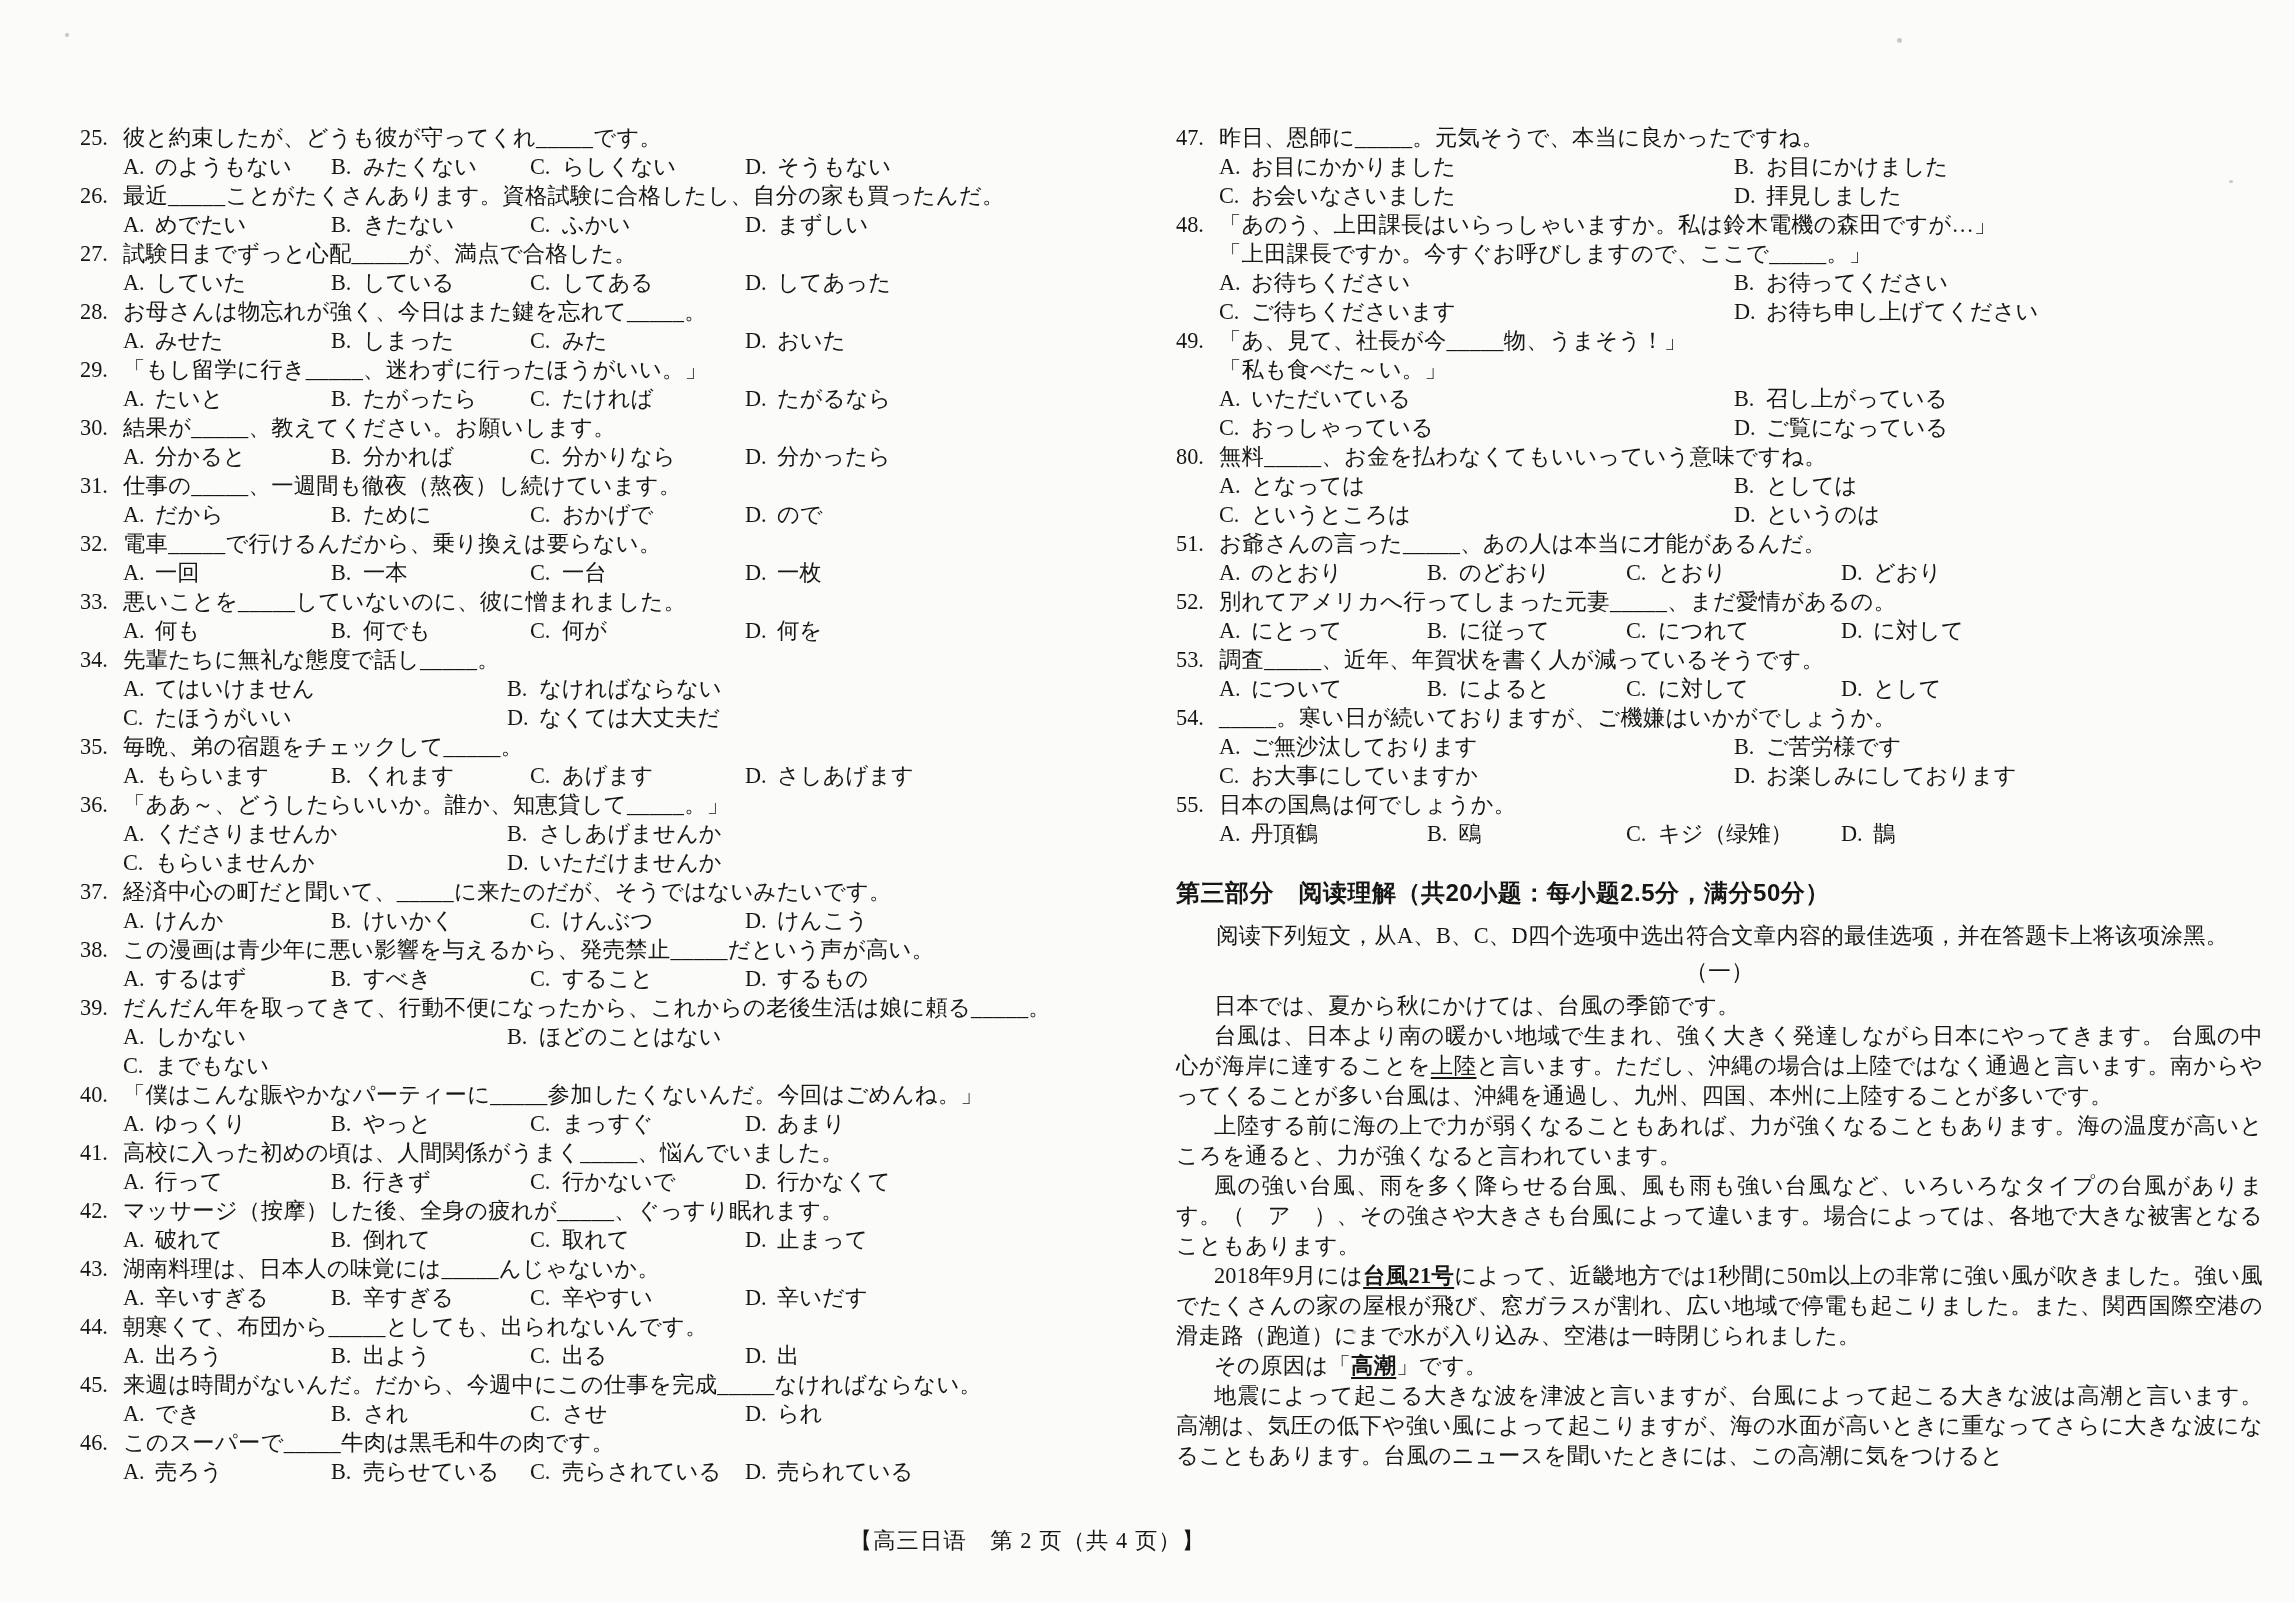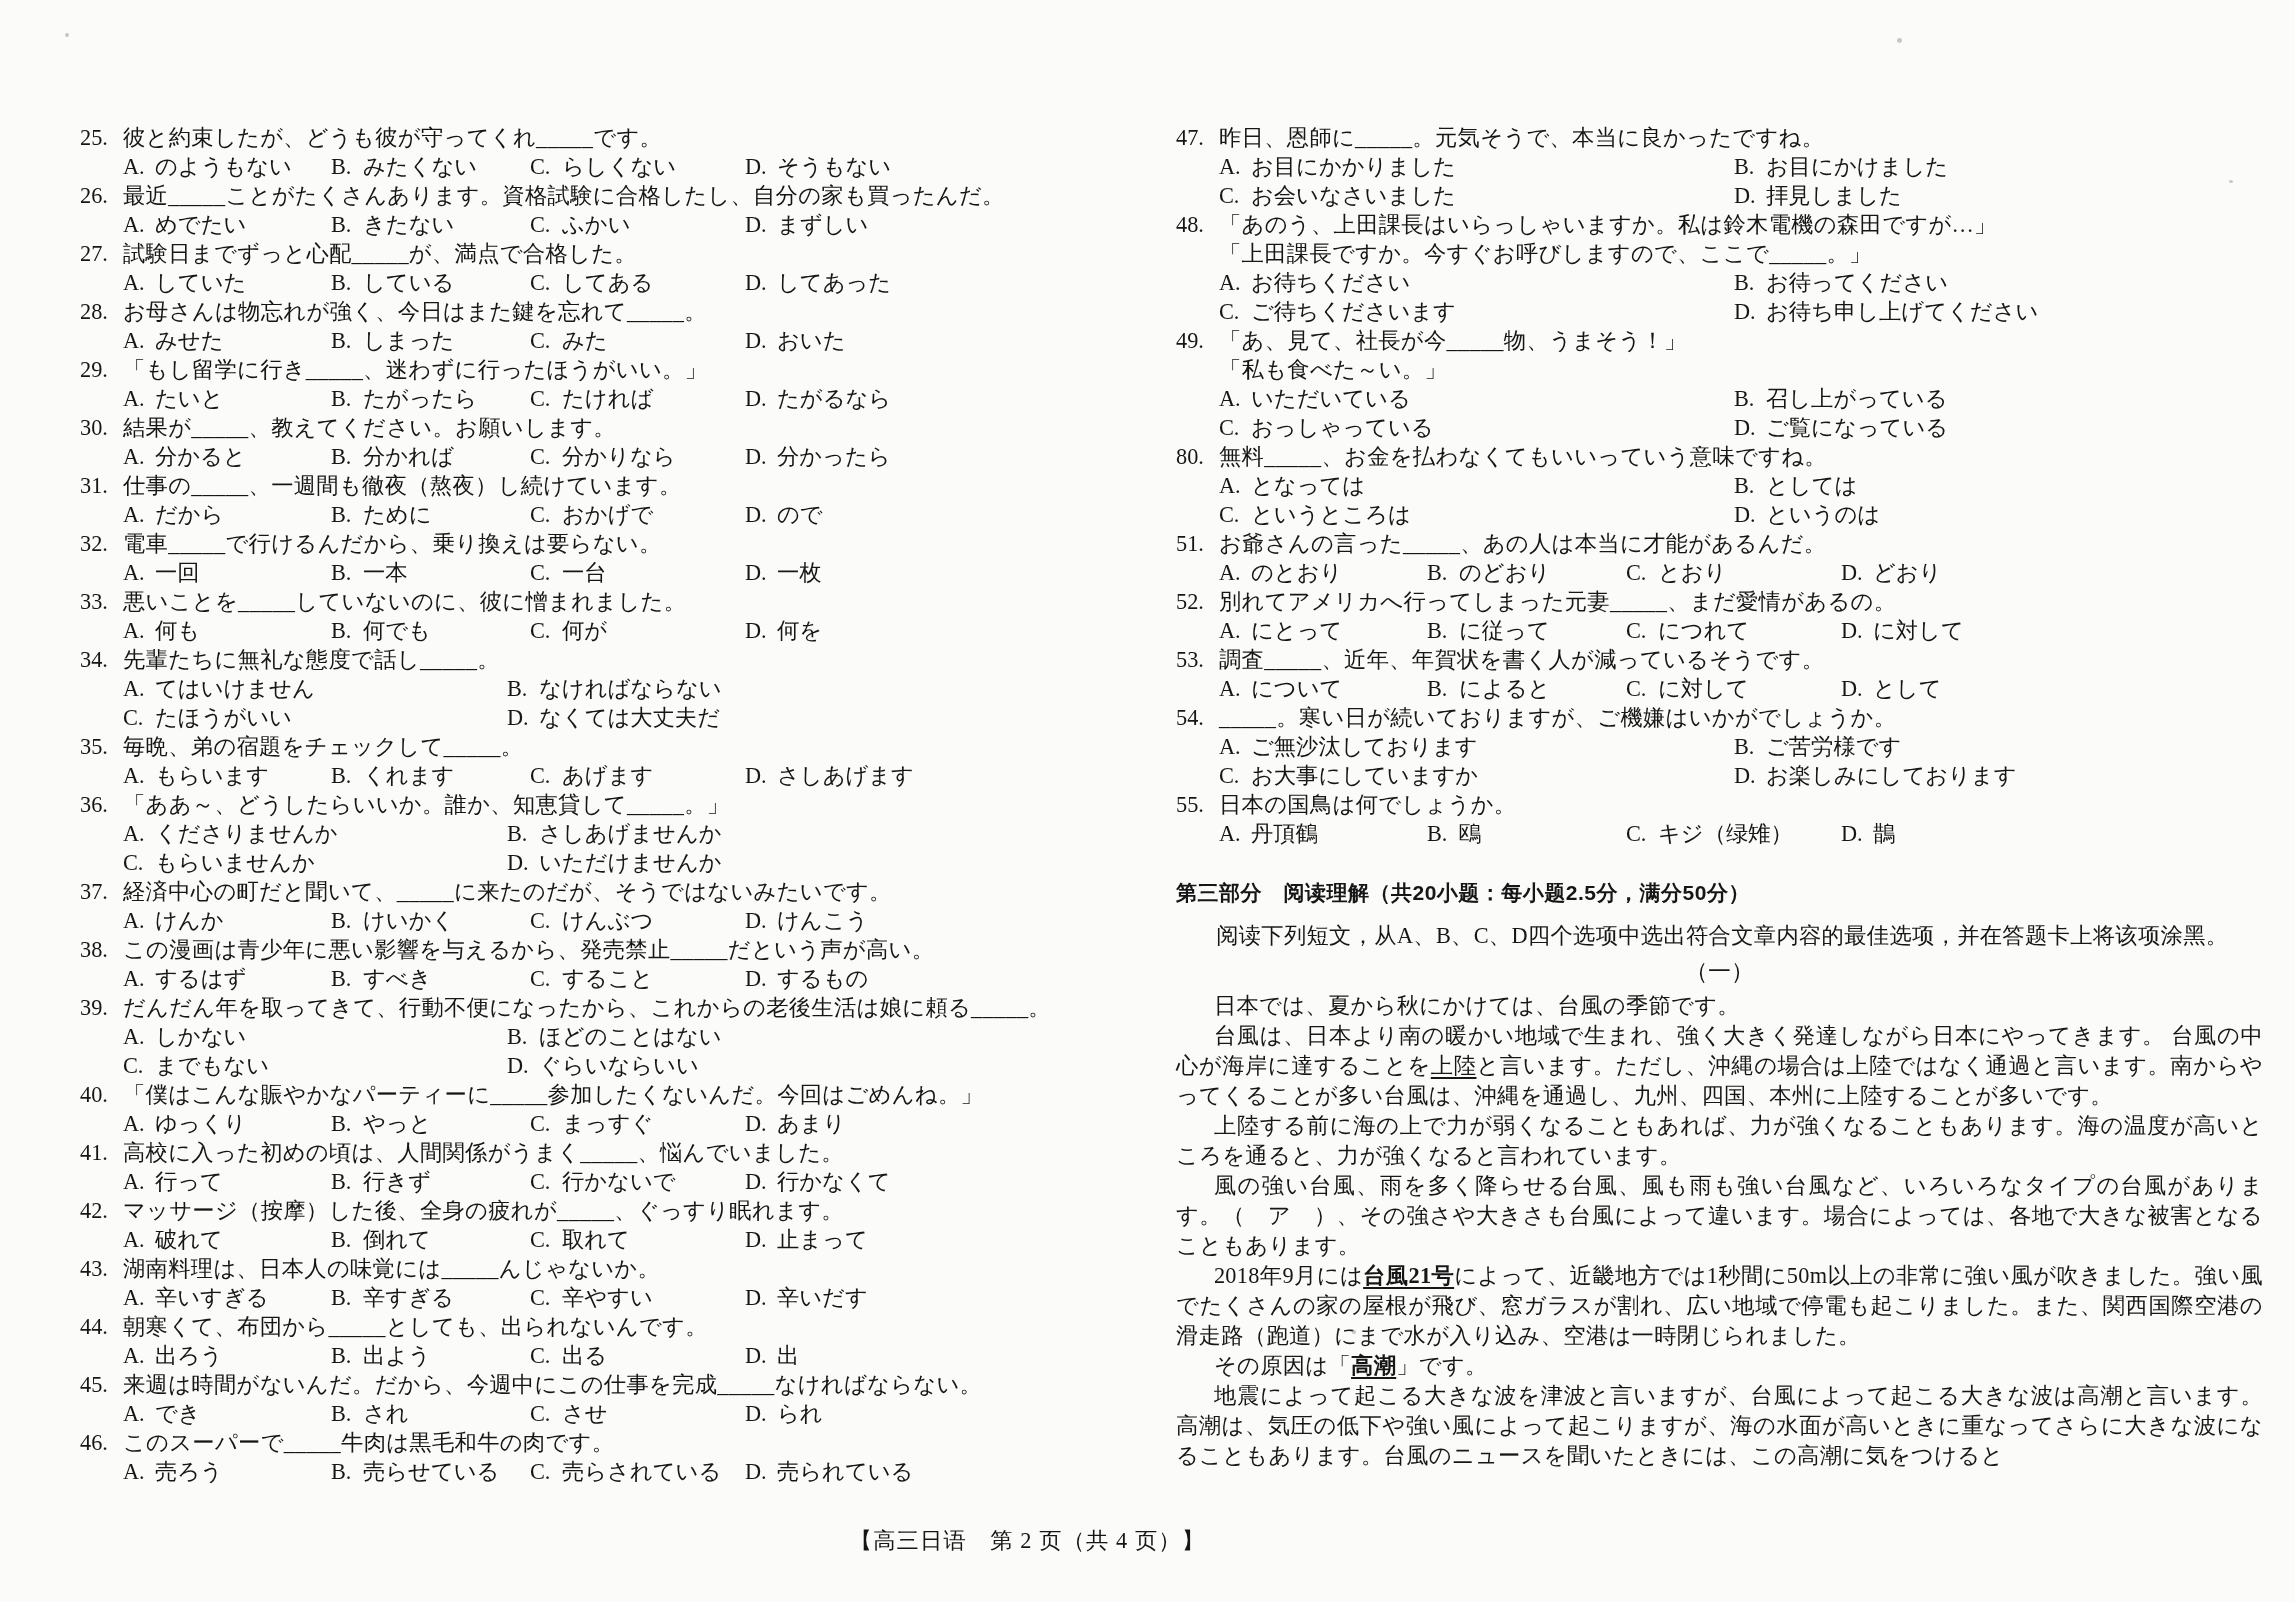--- a/index.html
+++ b/index.html
@@ -22,21 +22,21 @@
   .opts4 .opt:nth-child(2){width:199px;}
   .opts4 .opt:nth-child(3){width:215px;}
   .opts4 .opt:nth-child(4){flex:1;}
   .col-left .opts2 .opt:nth-child(1){width:384px;}
   .col-right .opts2 .opt:nth-child(1){width:515px;}
   .opts2 .opt:nth-child(2){flex:1;}
   .ok{display:inline-block;min-width:32px;}
   .part3{margin-top:27px;}
   .p3-heading{
     font-family:"Liberation Sans","DejaVu Sans",sans-serif;
-    font-size:21px;font-weight:bold;line-height:35px;letter-spacing:0.5px;
+    font-size:24px;font-weight:bold;line-height:35px;letter-spacing:0.5px;
   }
   .p3-instructions{
     font-size:22.3px;line-height:30px;text-align:justify;
     text-indent:1.8em;margin-top:11px;letter-spacing:0.3px;
   }
   .psg-title{font-size:23px;line-height:32px;text-align:center;margin:5.4px 0 2.2px 0;}
   .psg-p{margin:0;font-size:22.3px;line-height:30px;text-align:justify;
     text-indent:1.7em;letter-spacing:0.3px;}
   .u{text-decoration:underline;text-underline-offset:3.8px;}
   .b{font-weight:bold;}
@@ -183,21 +183,20 @@
         </div>
       </div>
       <div class="q">
         <div class="q-line"><span class="q-num">39.</span><span class="stem-text">だんだん年を取ってきて、行動不便になったから、これからの老後生活は娘に頼る_____。</span></div>
         <div class="q-line opts opts2">
           <span class="opt"><span class="ok">A.</span><span class="ot">しかない</span></span>
           <span class="opt"><span class="ok">B.</span><span class="ot">ほどのことはない</span></span>
         </div>
         <div class="q-line opts opts2">
           <span class="opt"><span class="ok">C.</span><span class="ot">までもない</span></span>
-          <span class="opt"><span class="ok">D.</span><span class="ot">ぐらいならいい</span></span>
         </div>
       </div>
       <div class="q">
         <div class="q-line"><span class="q-num">40.</span><span class="stem-text">「僕はこんな賑やかなパーティーに_____参加したくないんだ。今回はごめんね。」</span></div>
         <div class="q-line opts opts4">
           <span class="opt"><span class="ok">A.</span><span class="ot">ゆっくり</span></span>
           <span class="opt"><span class="ok">B.</span><span class="ot">やっと</span></span>
           <span class="opt"><span class="ok">C.</span><span class="ot">まっすぐ</span></span>
           <span class="opt"><span class="ok">D.</span><span class="ot">あまり</span></span>
         </div>

